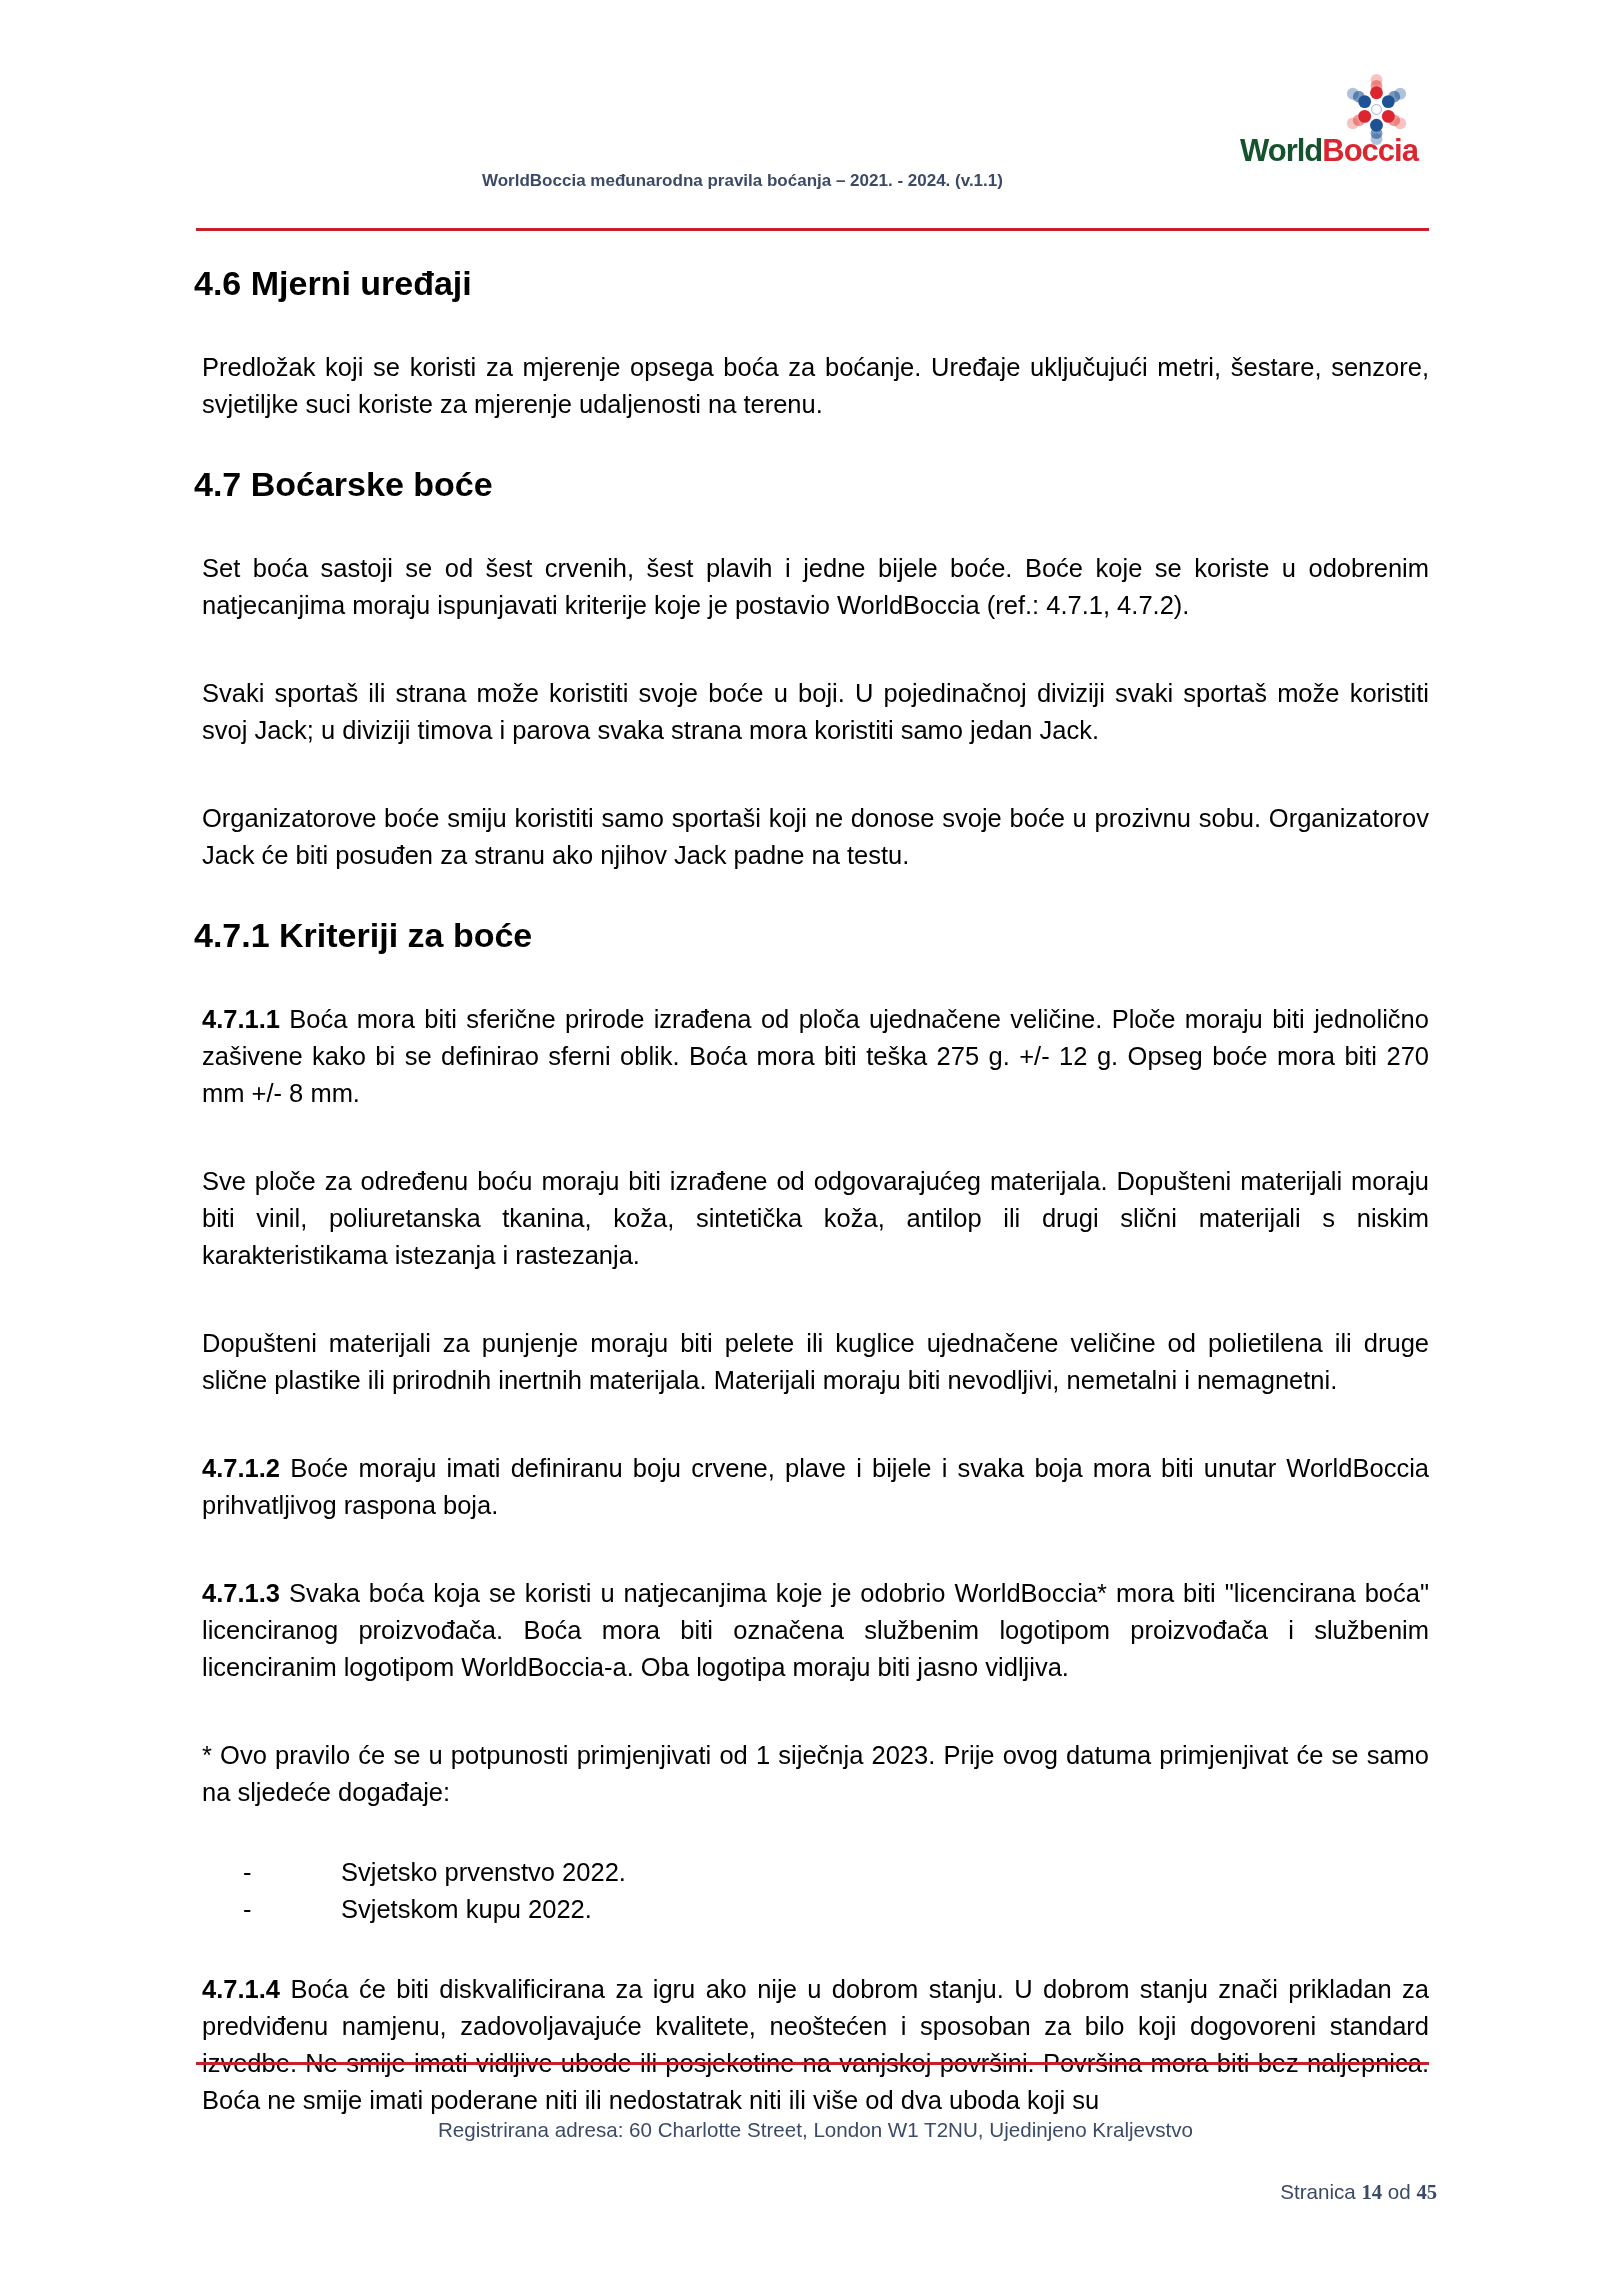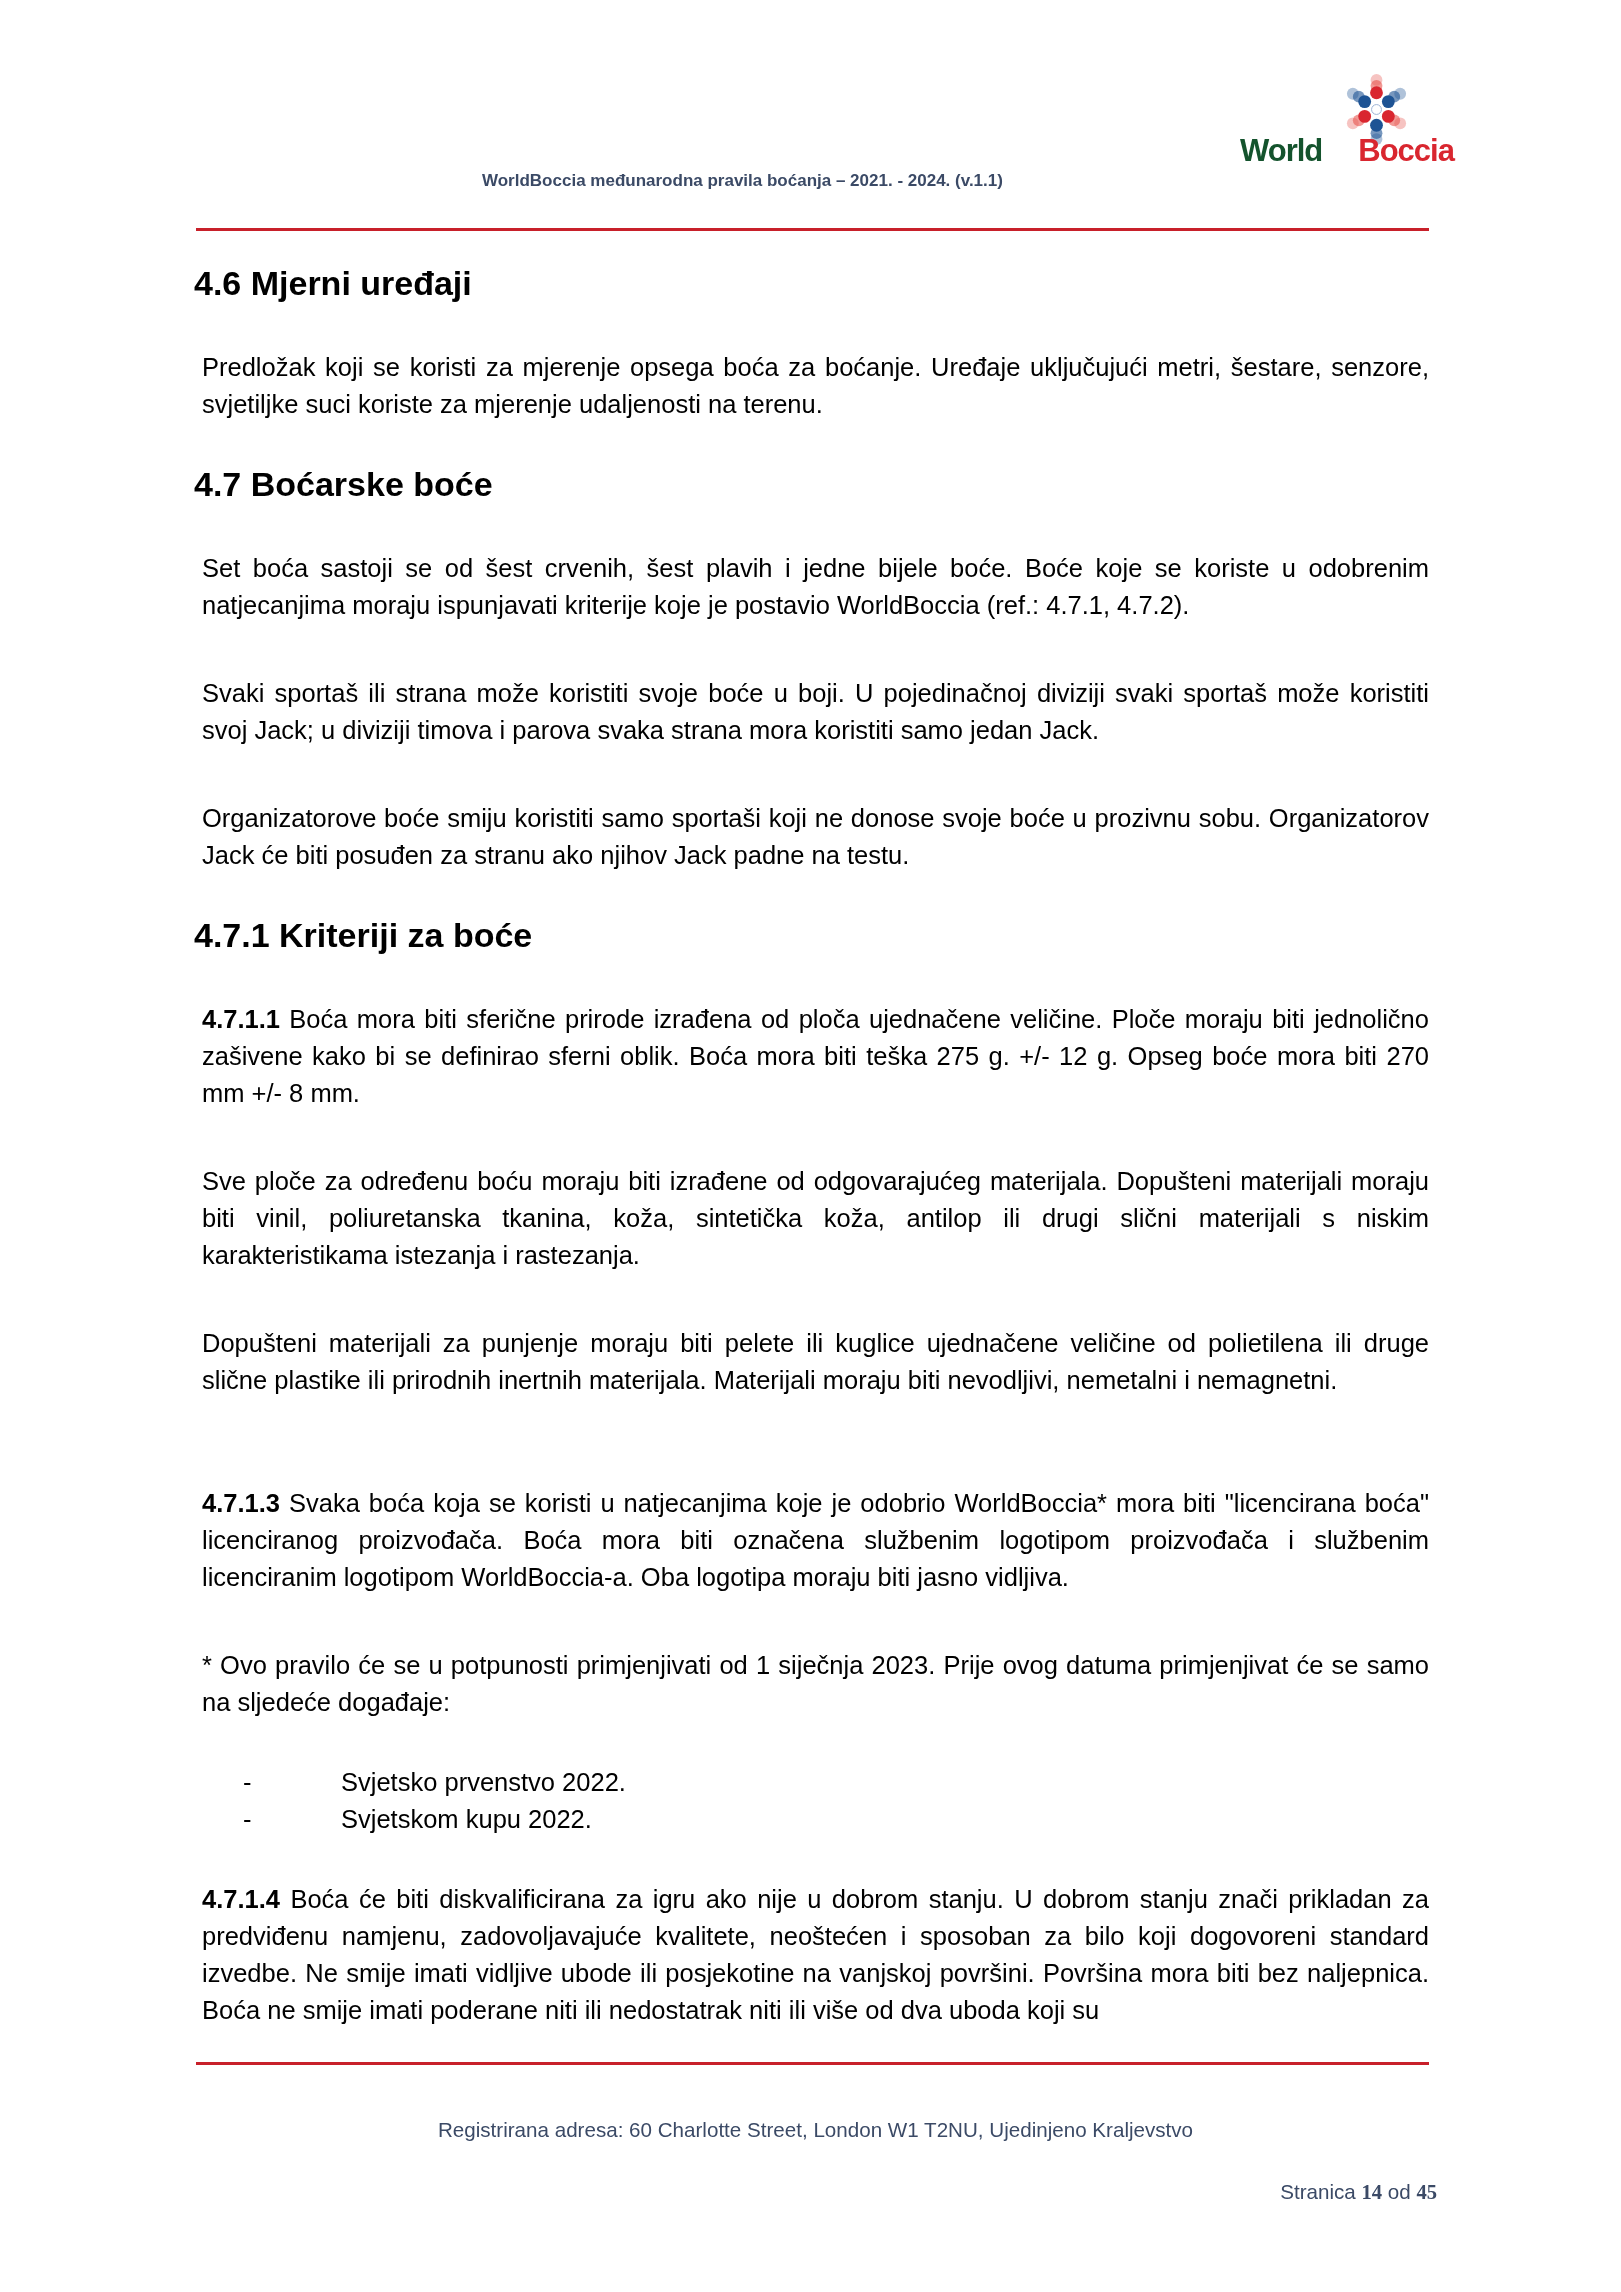--- a/index.html
+++ b/index.html
@@ -7,21 +7,21 @@
       font-family: "Liberation Sans", "DejaVu Sans", sans-serif; color: #000; }
     .page { position: absolute; left: 0; top: 0; width: 1621px; height: 2293px; }
 
     
     .header-title { position: absolute; left: 482px; top: 171px; font-size: 17px; font-weight: bold;
       color: #3b4a66; letter-spacing: 0; white-space: nowrap; }
     .logo { position: absolute; left: 1240px; top: 74px; width: 206px; height: 98px; }
     .logo-mark { position: absolute; left: 102px; top: 0; width: 69px; height: 71px; }
     .logo-text { position: absolute; left: 0; top: 59px; font-size: 31px; font-weight: bold; letter-spacing: -1px; white-space: nowrap; }
     .logo-text .w { color: #14532d; }
-    .logo-text .b { color: #d9262f; margin-left: 36px; }
+    .logo-text .b { color: #d9262f; }
     .rule { position: absolute; left: 196px; width: 1233px; height: 2.9px; background: #c8202a; }
     .rule.top { top: 228px; }
     .rule.bottom { top: 2062px; }
 
     
     .content { position: absolute; left: 194px; top: 265px; width: 1243px; font-size: 25.5px; line-height: 37px; }
     h2 { font-size: 34px; font-weight: bold; margin: 0; line-height: 37px; }
     p { margin: 8px; text-align: justify; }
     .gap-h { height: 39px; }
     .gap-p { height: 35px; }
@@ -92,20 +92,21 @@
     <div class="gap-p"></div>
 
     <h2>4.7.1 Kriteriji za boće</h2>
     <div class="gap-h"></div>
     <p><span class="num">4.7.1.1</span><span> Boća mora biti sferične prirode izrađena od ploča ujednačene veličine. Ploče moraju biti jednolično zašivene kako bi se definirao sferni oblik. Boća mora biti teška 275 g. +/- 12 g. Opseg boće mora biti 270 mm +/- 8 mm.</span></p>
     <div class="gap-p"></div>
     <p>Sve ploče za određenu boću moraju biti izrađene od odgovarajućeg materijala. Dopušteni materijali moraju biti vinil, poliuretanska tkanina, koža, sintetička koža, antilop ili drugi slični materijali s niskim karakteristikama istezanja i rastezanja.</p>
     <div class="gap-p"></div>
     <p>Dopušteni materijali za punjenje moraju biti pelete ili kuglice ujednačene veličine od polietilena ili druge slične plastike ili prirodnih inertnih materijala. Materijali moraju biti nevodljivi, nemetalni i nemagnetni.</p>
     <div class="gap-p"></div>
+    <p><span class="num">4.7.1.2</span><span> Boće moraju imati definiranu boju crvene, plave i bijele i svaka boja mora biti unutar WorldBoccia prihvatljivog raspona boja.</span></p>
     <div class="gap-p"></div>
     <p><span class="num">4.7.1.3</span><span> Svaka boća koja se koristi u natjecanjima koje je odobrio WorldBoccia* mora biti "licencirana boća" licenciranog proizvođača. Boća mora biti označena službenim logotipom proizvođača i službenim licenciranim logotipom WorldBoccia-a. Oba logotipa moraju biti jasno vidljiva.</span></p>
     <div class="gap-p"></div>
     <p>* Ovo pravilo će se u potpunosti primjenjivati  od 1 siječnja 2023. Prije ovog datuma primjenjivat će se samo na sljedeće događaje:</p>
     <div class="gap-p"></div>
     <ul class="list">
       <li><span class="dash">-</span><span>Svjetsko prvenstvo 2022.</span></li>
       <li><span class="dash">-</span><span>Svjetskom kupu 2022.</span></li>
     </ul>
     <div class="gap-p"></div>

